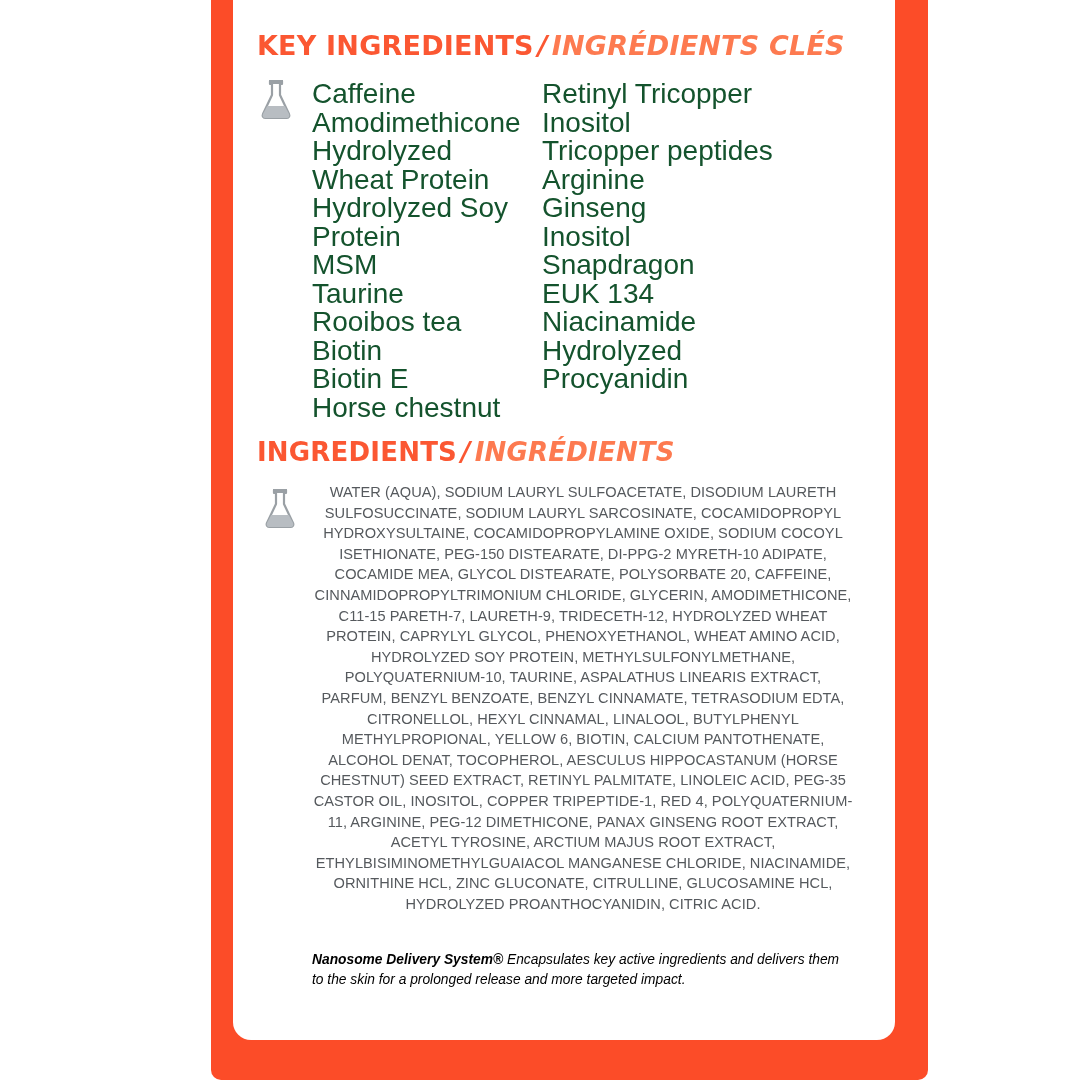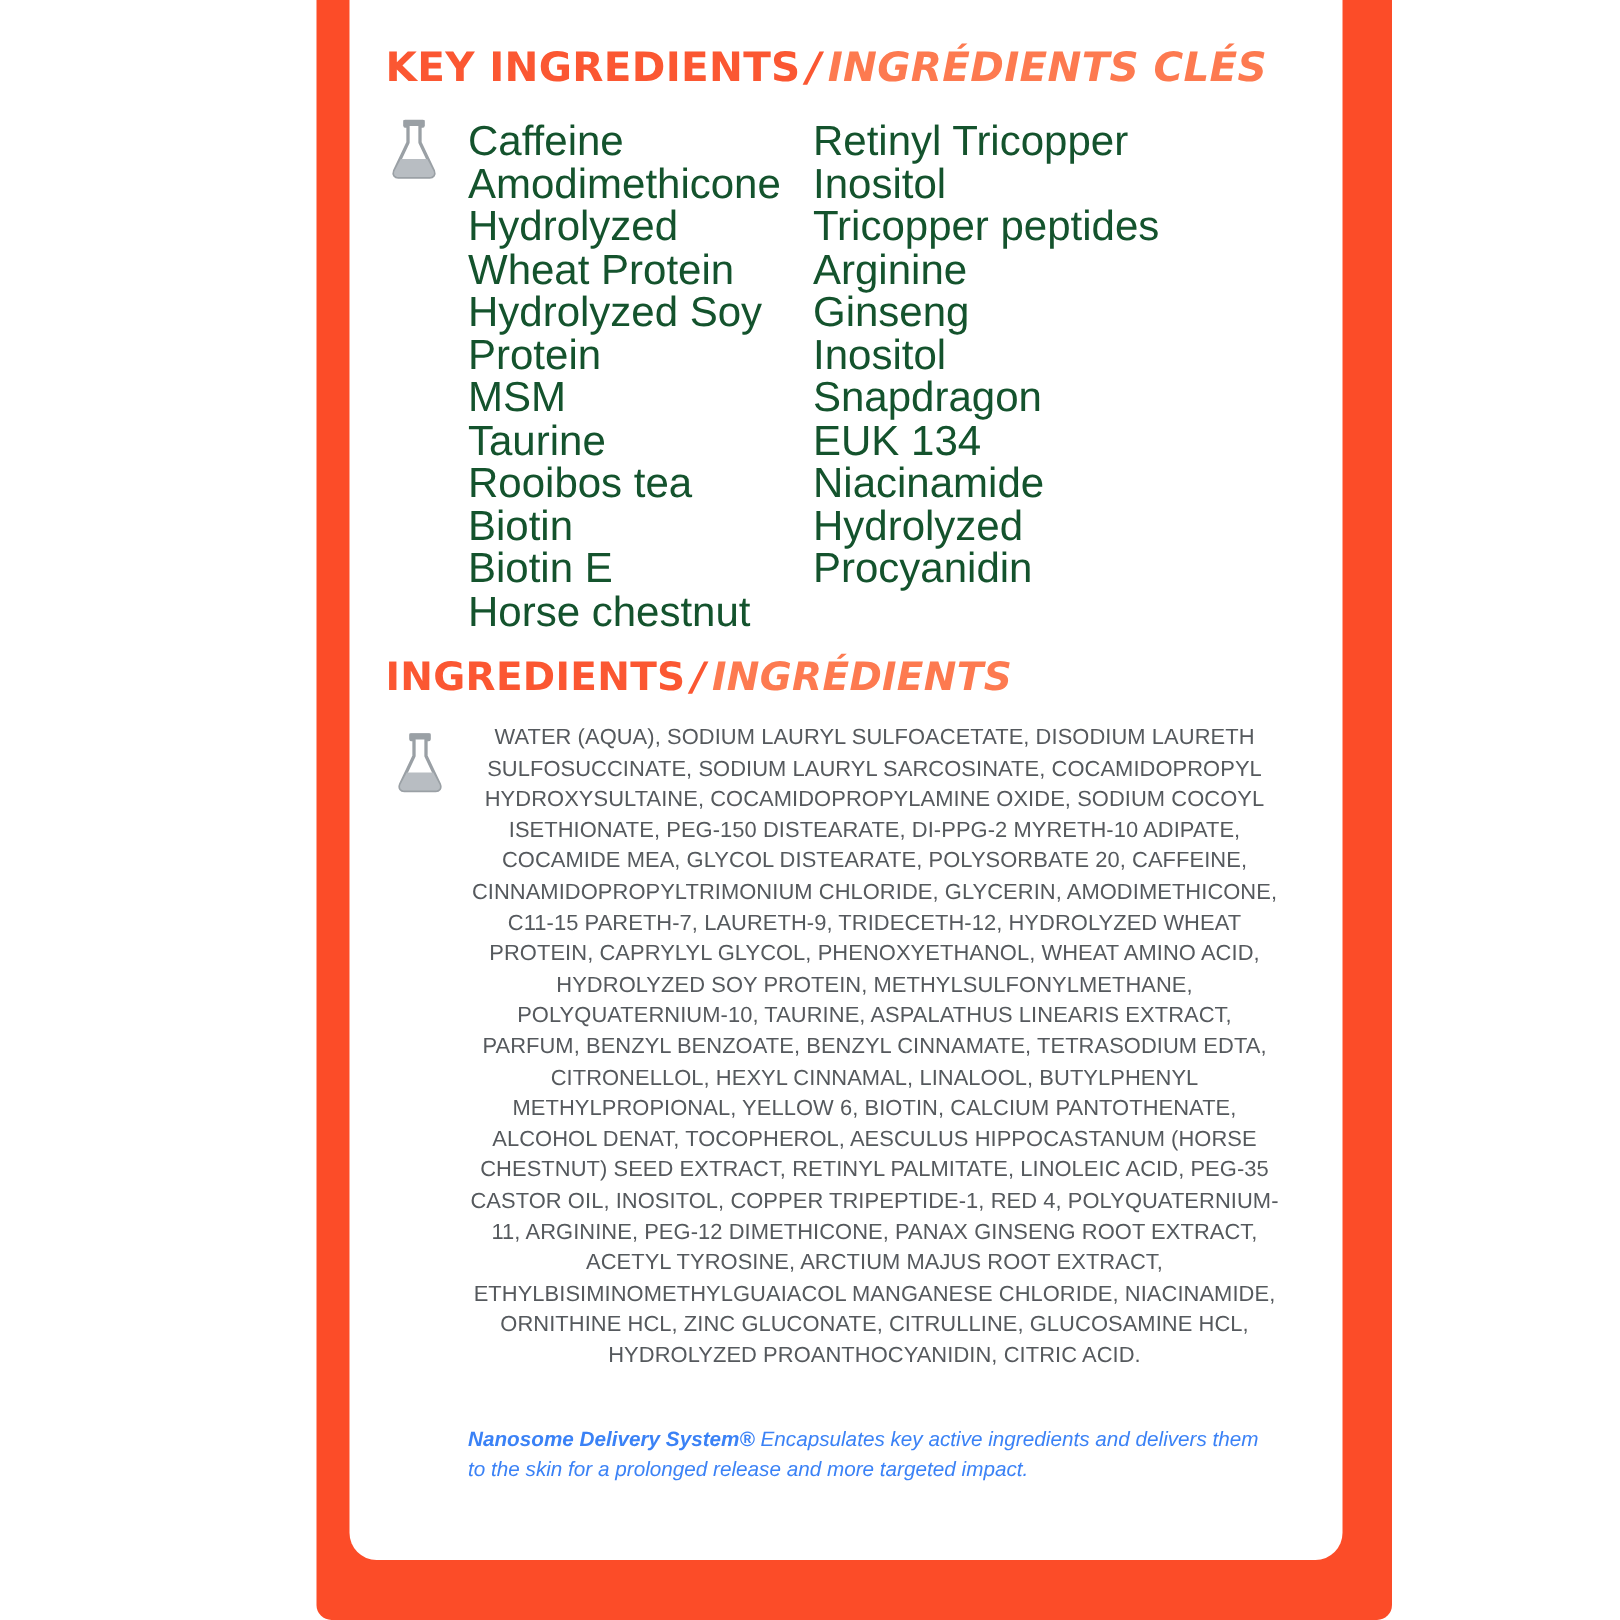--- a/index.html
+++ b/index.html
@@ -113,21 +113,21 @@
     text-align: center;
   }
   .nanosome {
     position: absolute;
     left: 55px;
     top: 950px;
     width: 540px;
     font-family: "Liberation Sans", sans-serif;
     font-size: 13.8px;
     line-height: 20px;
-    color: #3b82f6;
+    color: #000000;
     font-style: italic;
   }
   .nanosome .brand {
     font-weight: bold;
     font-style: italic;
   }
 </style>
 </head>
 <body>
 

